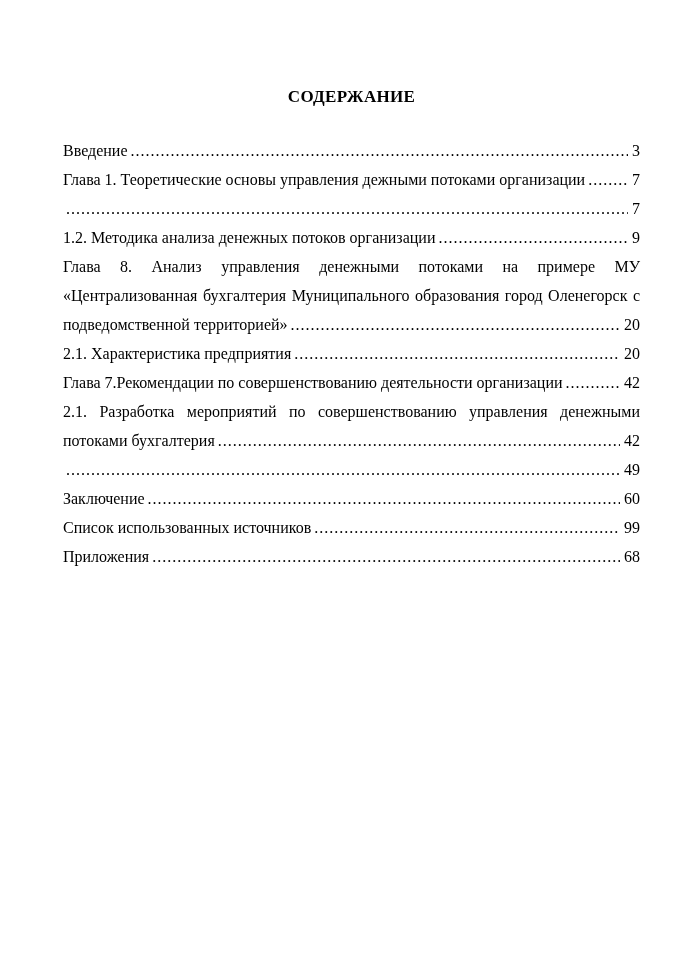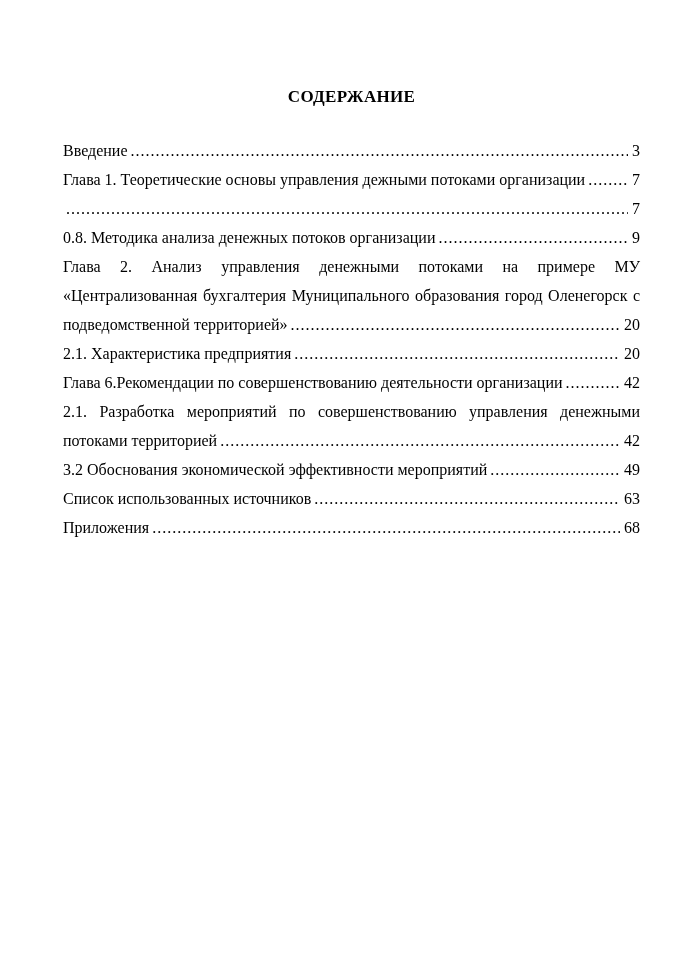--- a/index.html
+++ b/index.html
@@ -79,68 +79,72 @@
       <div class="toc-line">
     <span class="t">Глава 1. Теоретические основы управления дежными потоками организации</span>
     <span class="dots"></span>
     <span class="n">7</span>
   </div>
       <div class="toc-line">
     <span class="dots"></span>
     <span class="n">7</span>
   </div>
       <div class="toc-line">
-    <span class="t">0.8. Методика анализа денежных потоков организации</span>
+    <span class="t">1.2. Методика анализа денежных потоков организации</span>
     <span class="dots"></span>
     <span class="n">9</span>
   </div>
       <div class="toc-line justify">
-    <span class="t">Глава 2. Анализ управления денежными потоками на примере МУ</span>
+    <span class="t">Глава 8. Анализ управления денежными потоками на примере МУ</span>
     
     
   </div>
       <div class="toc-line justify">
     <span class="t">«Централизованная бухгалтерия Муниципального образования город Оленегорск с</span>
     
     
   </div>
       <div class="toc-line">
     <span class="t">подведомственной территорией»</span>
     <span class="dots"></span>
     <span class="n">20</span>
   </div>
       <div class="toc-line">
     <span class="t">2.1. Характеристика предприятия</span>
     <span class="dots"></span>
     <span class="n">20</span>
   </div>
       <div class="toc-line">
-    <span class="t">Глава 6.Рекомендации по совершенствованию деятельности организации</span>
+    <span class="t">Глава 7.Рекомендации по совершенствованию деятельности организации</span>
     <span class="dots"></span>
     <span class="n">42</span>
   </div>
       <div class="toc-line justify">
     <span class="t">2.1. Разработка мероприятий по совершенствованию управления денежными</span>
     
     
   </div>
       <div class="toc-line">
-    <span class="t">потоками территорией</span>
+    <span class="t">потоками бухгалтерия</span>
     <span class="dots"></span>
     <span class="n">42</span>
   </div>
       <div class="toc-line">
-    <span class="t">3.2 Обоснования экономической эффективности мероприятий</span>
     <span class="dots"></span>
     <span class="n">49</span>
   </div>
       <div class="toc-line">
+    <span class="t">Заключение</span>
+    <span class="dots"></span>
+    <span class="n">60</span>
+  </div>
+      <div class="toc-line">
     <span class="t">Список использованных источников</span>
     <span class="dots"></span>
-    <span class="n">63</span>
+    <span class="n">99</span>
   </div>
       <div class="toc-line">
     <span class="t">Приложения</span>
     <span class="dots"></span>
     <span class="n">68</span>
   </div>
     </div>
 </div>
 
 </body></html>

